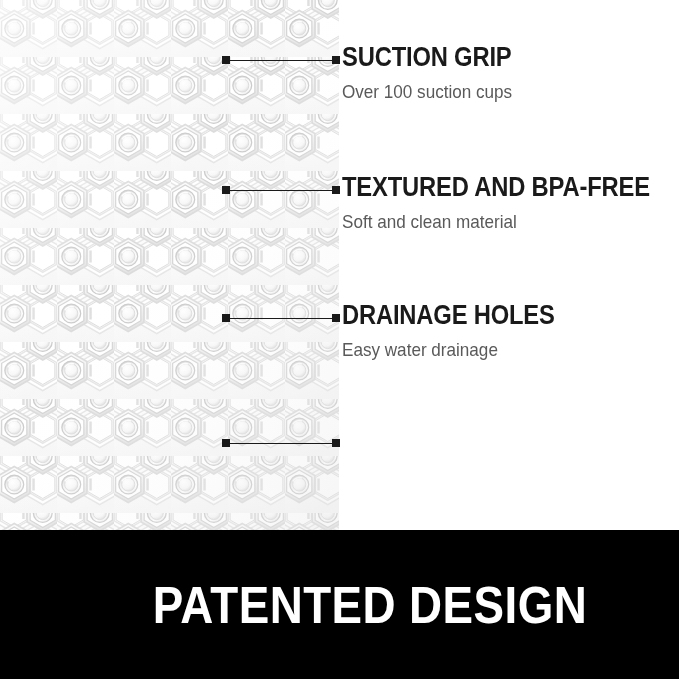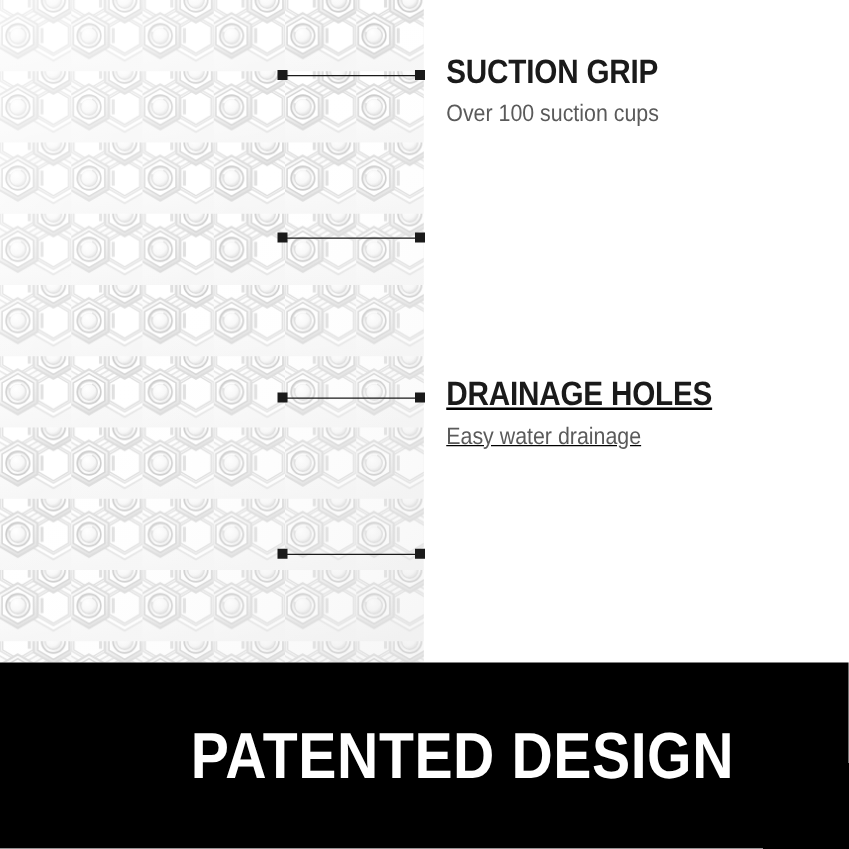--- a/index.html
+++ b/index.html
@@ -39,21 +39,21 @@
   .callouts {
     position: absolute;
     left: 0;
     top: 0;
     width: 679px;
     height: 530px;
     pointer-events: none;
   }
   .callout {
     position: absolute;
-    left: 357px;
+    left: 342px;
     width: 315px;
     pointer-events: auto;
   }
   .callout-title {
     font-family: "Liberation Sans Narrow", "Liberation Sans", sans-serif;
     font-weight: bold;
     font-size: 27px;
     line-height: 1.0;
     letter-spacing: -0.2px;
     color: #1a1a1a;
@@ -218,22 +218,26 @@
     <span class="dot end"></span>
   </div>
 
   <div class="callouts">
 
     <div class="callout" style="top:44px;">
       <div class="callout-title">SUCTION GRIP</div>
       <div class="callout-sub">Over 100 suction cups</div>
     </div>
 
-
-    <div class="callout" style="top:302px;text-decoration:underline;">
+    <div class="callout" style="top:174px;">
+      <div class="callout-title">TEXTURED AND BPA-FREE</div>
+      <div class="callout-sub">Soft and clean material</div>
+    </div>
+
+    <div class="callout" style="top:302px;">
       <div class="callout-title">DRAINAGE HOLES</div>
       <div class="callout-sub">Easy water drainage</div>
     </div>
 
 
   </div>
 
   <div class="banner">
     <div class="banner-text">PATENTED DESIGN</div>
   </div>

